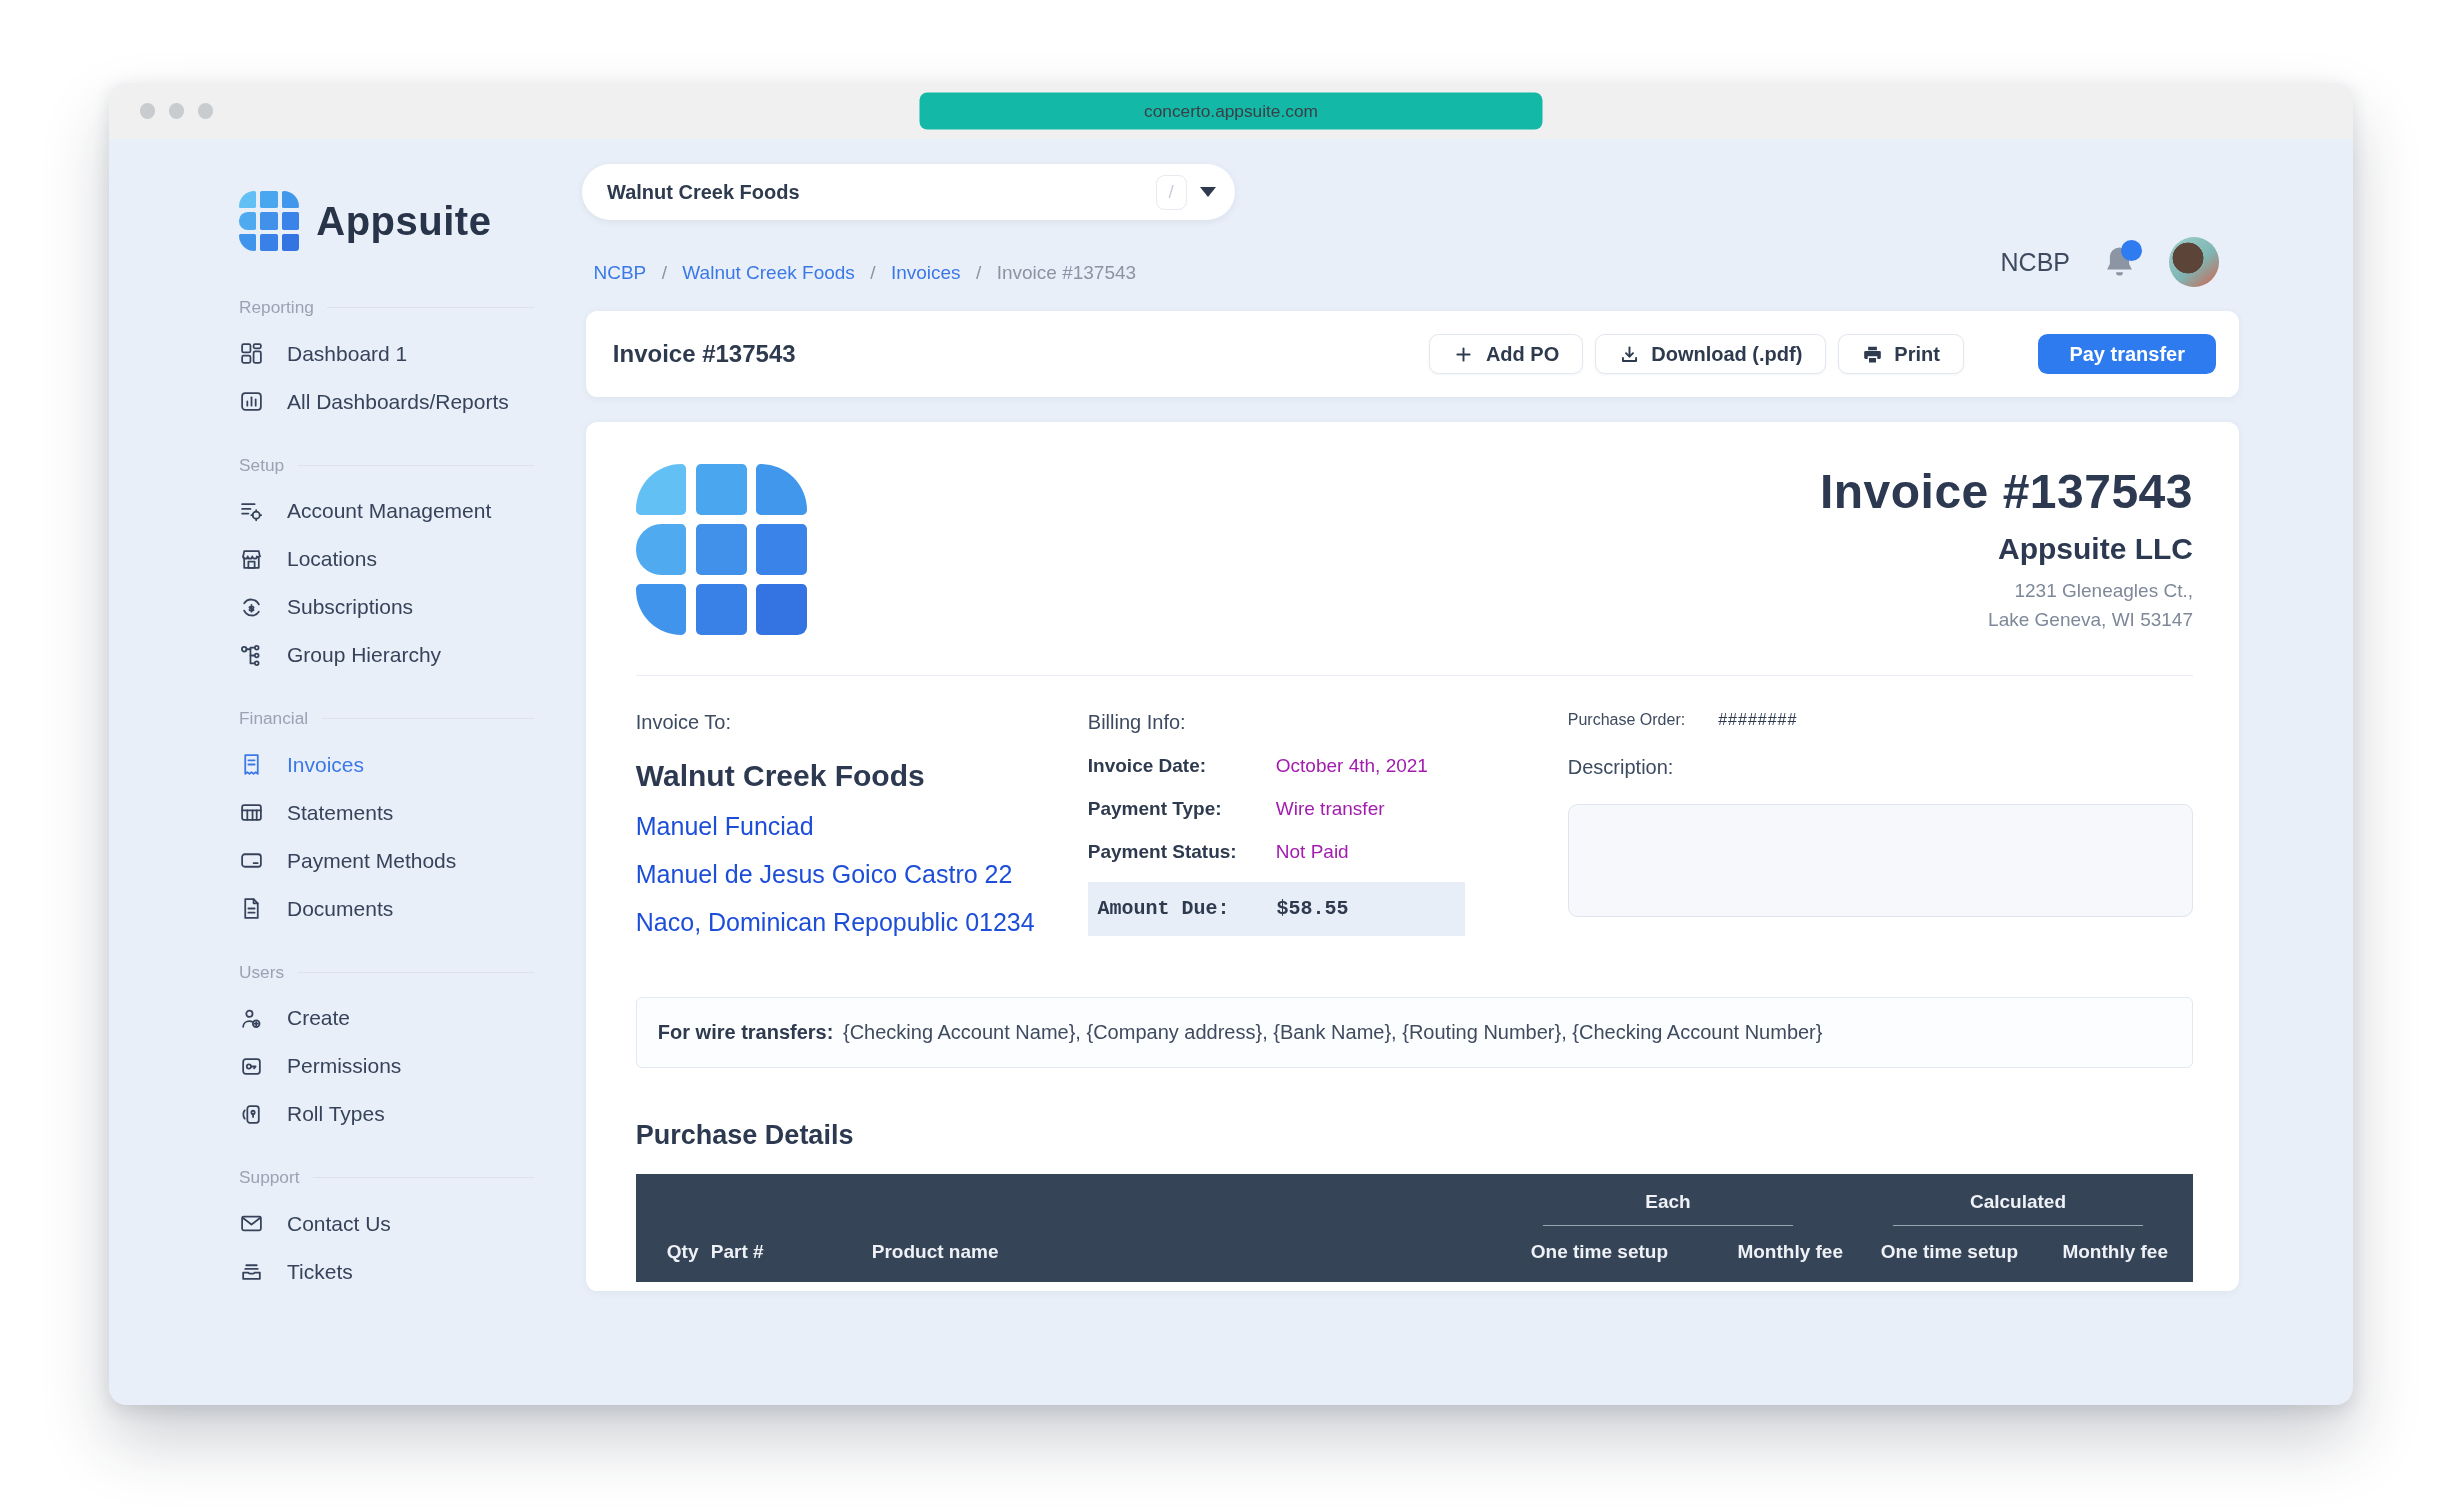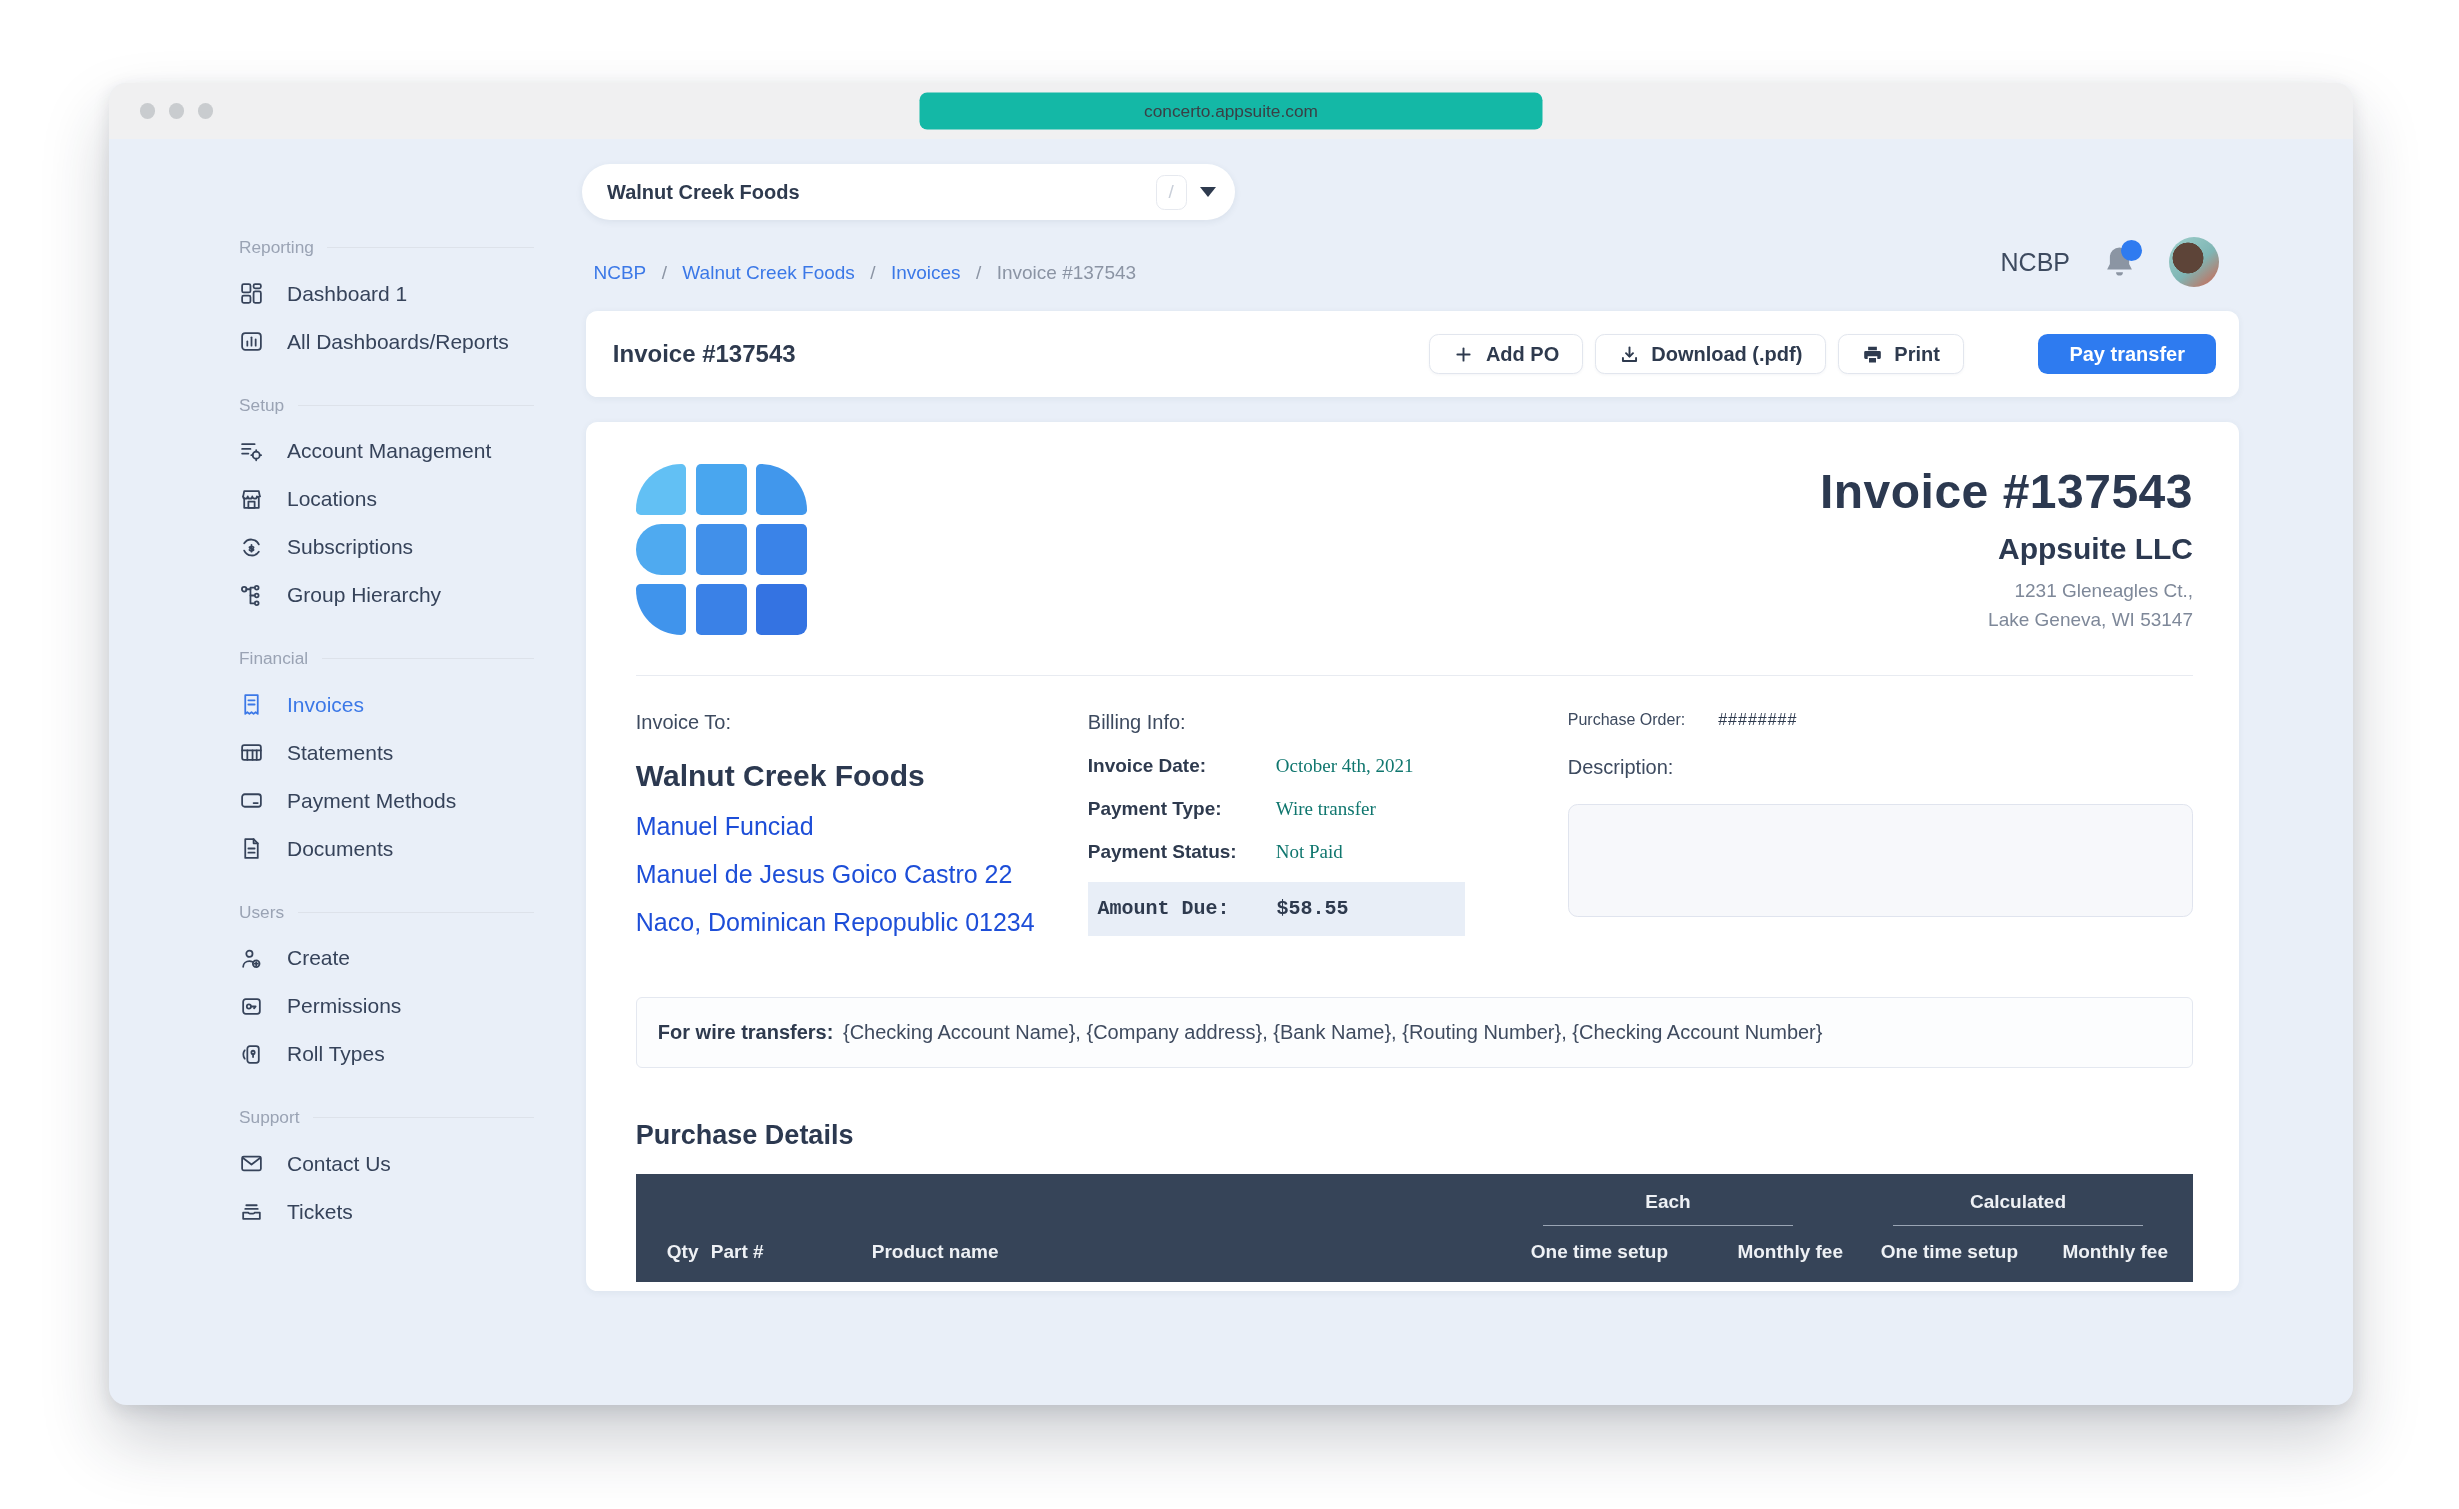--- a/index.html
+++ b/index.html
@@ -100,21 +100,21 @@
 
   .info-row { display:flex; margin-top:35px; }
   .block-label { font-size:20px; color:#3d4a5f; }
   .invoice-to { width:452px; flex:0 0 452px; }
   .to-name { font-size:30px; font-weight:700; color:#2c3950; margin-top:25px; }
   .to-line { font-size:25px; color:#1d4ed8; margin-top:19px; }
 
   .billing { width:480px; flex:0 0 480px; }
   .bill-row { display:flex; margin-top:21px; font-size:19px; }
   .bill-row .bl { width:188px; font-weight:700; color:#2e3a4e; }
-  .bill-row .bv { color:#0f766e;font-family:Liberation Serif, serif; }
+  .bill-row .bv { color:#a21caf; }
   .amount-row { display:flex; margin-top:19px; background:#e8eef7; padding:15.4px 13.4px 15.4px 9.6px; font-size:20px; width:377px;font-family:Liberation Mono, monospace; }
   .amount-row .bl { width:179px; font-weight:700; color:#2e3a4e; }
   .amount-row .bv { font-weight:700; color:#2e3a4e; }
 
   .po-block { flex:1; }
   .po-row { display:flex; font-size:16px; }
   .po-row .bl { color:#3d4a5f; }
   .po-row .bv { color:#2e3a4e; margin-left:33px; letter-spacing:1px; }
   .desc-label { font-size:20px; color:#3d4a5f; margin-top:27px; }
   .desc-box { margin-top:25px; width:100%; height:113px; background:#f7f8fb; border:1.4px solid #e0e4ee; border-radius:9.6px; resize:none; outline:none; }
@@ -157,20 +157,34 @@
         <div class="dot"></div>
       </div>
       <div class="urlpill">
         <span>concerto.appsuite.com</span>
       </div>
     </div>
 
     <div class="content">
 
       <div class="sidebar">
+        <div class="logo-row">
+          <div class="logo-grid small">
+            <span class="lg-t1"></span>
+              <span class="lg-t2"></span>
+              <span class="lg-t3"></span>
+            <span class="lg-t4"></span>
+              <span class="lg-t5"></span>
+              <span class="lg-t6"></span>
+            <span class="lg-t7"></span>
+              <span class="lg-t8"></span>
+              <span class="lg-t9"></span>
+          </div>
+          <div class="brand-name">Appsuite</div>
+        </div>
 
         <div class="nav">
 
           <div class="section-head">
             <span class="section-label">Reporting</span>
             <span class="section-line"></span>
           </div>
           <div class="nav-item">
             <span class="nav-icon">
               <svg viewBox="0 0 24 24">

